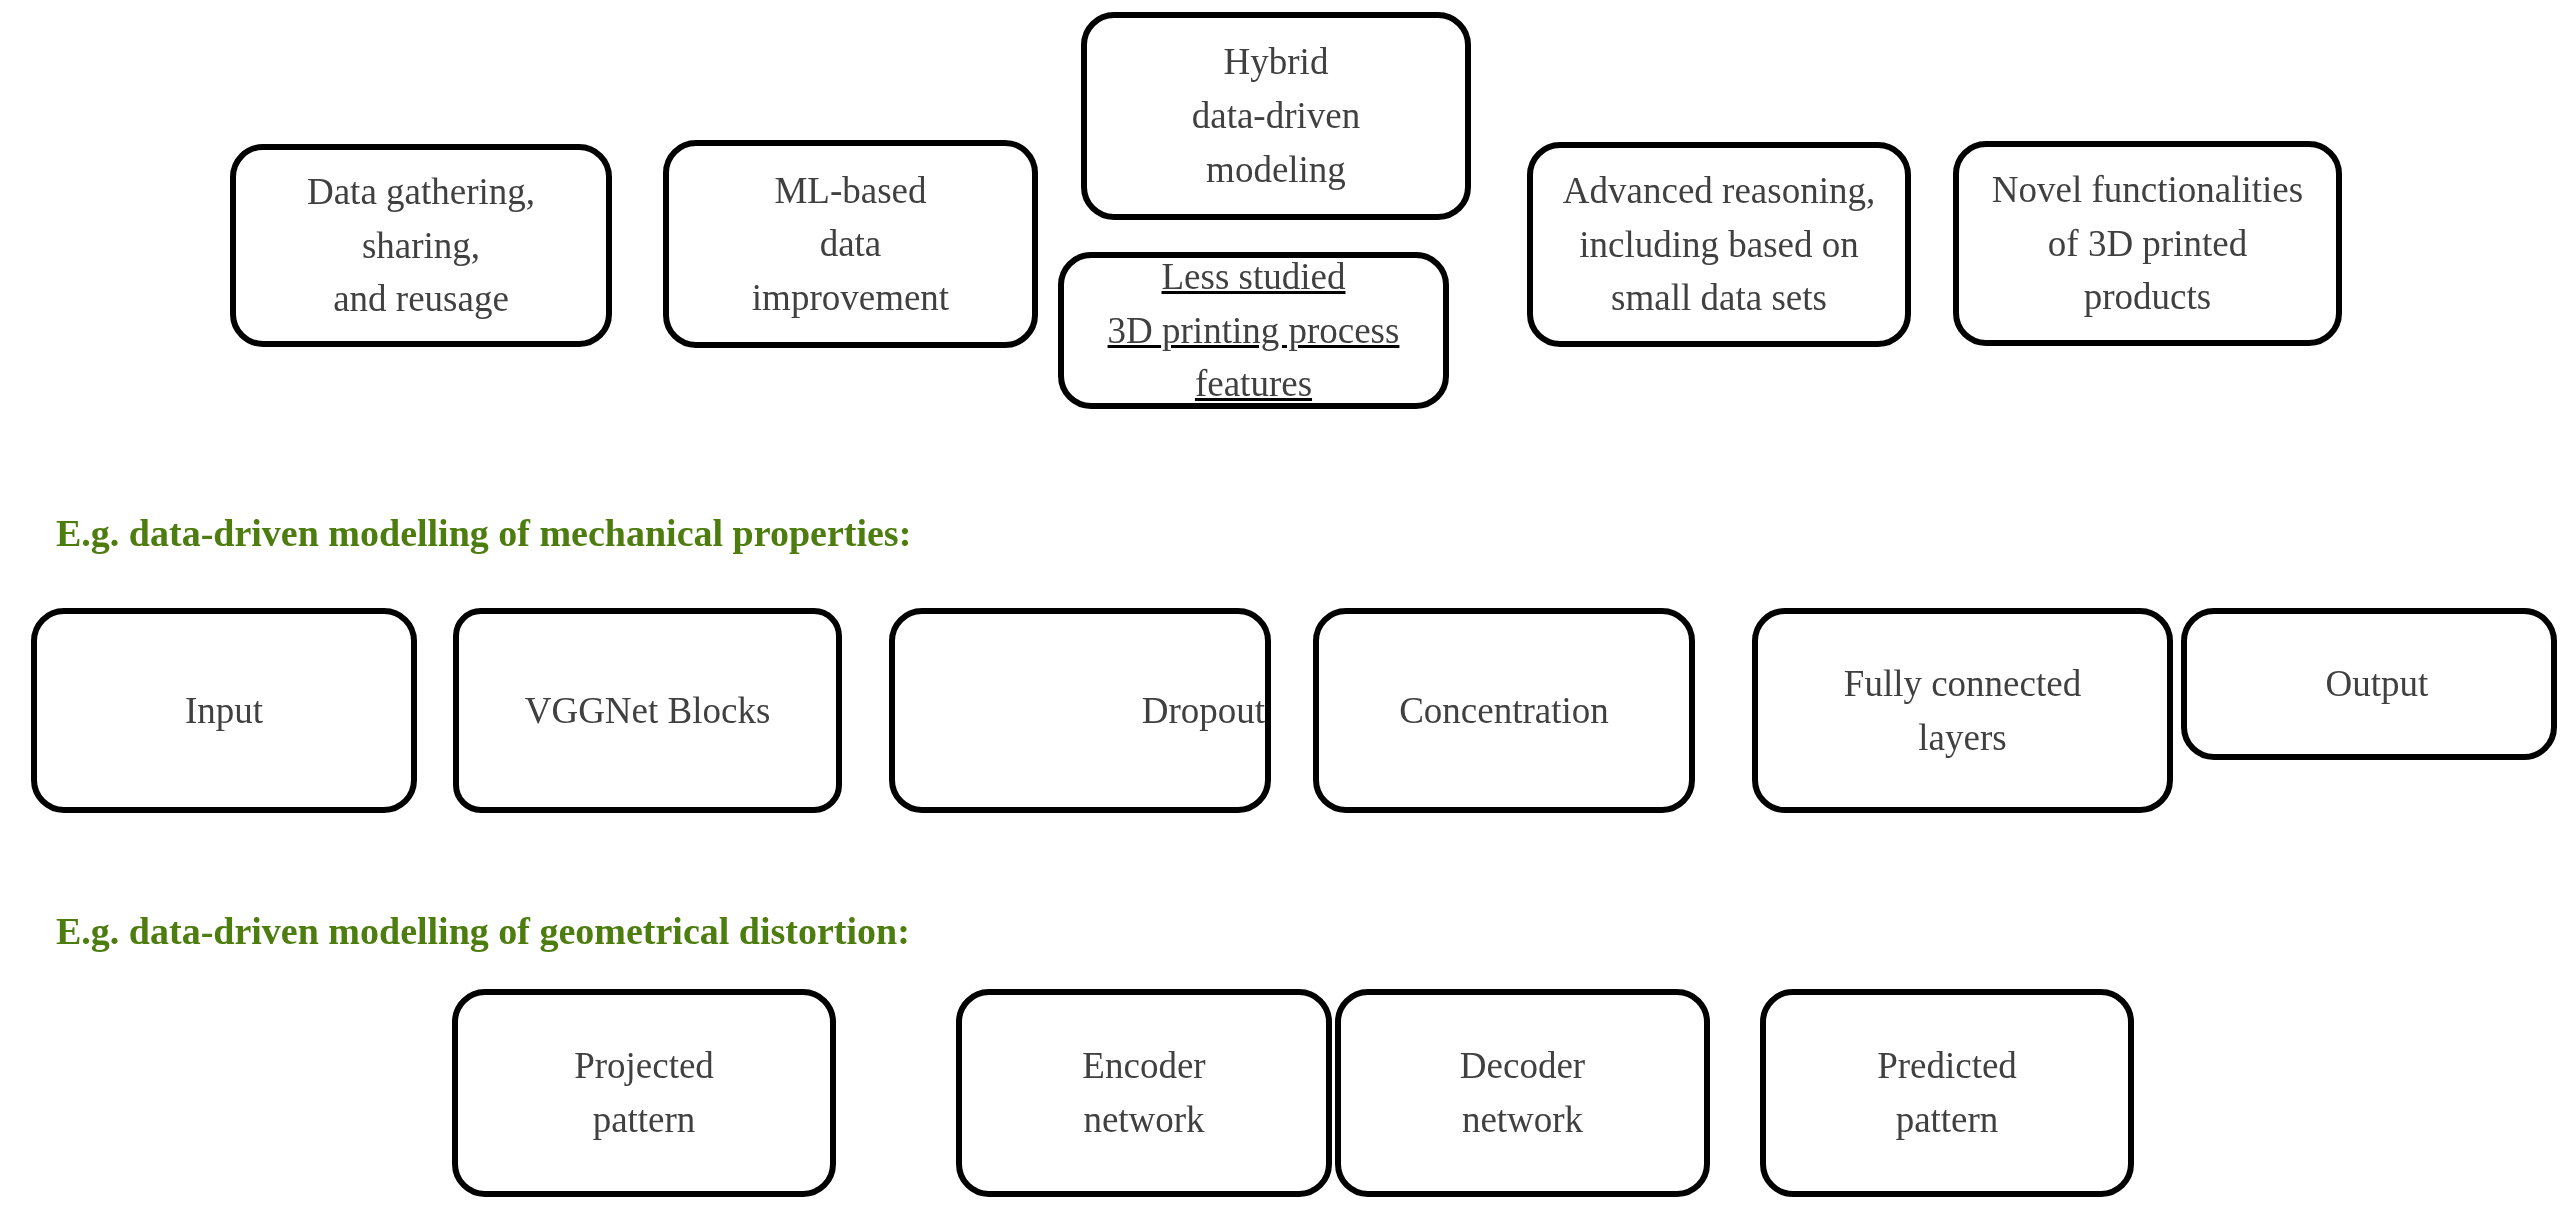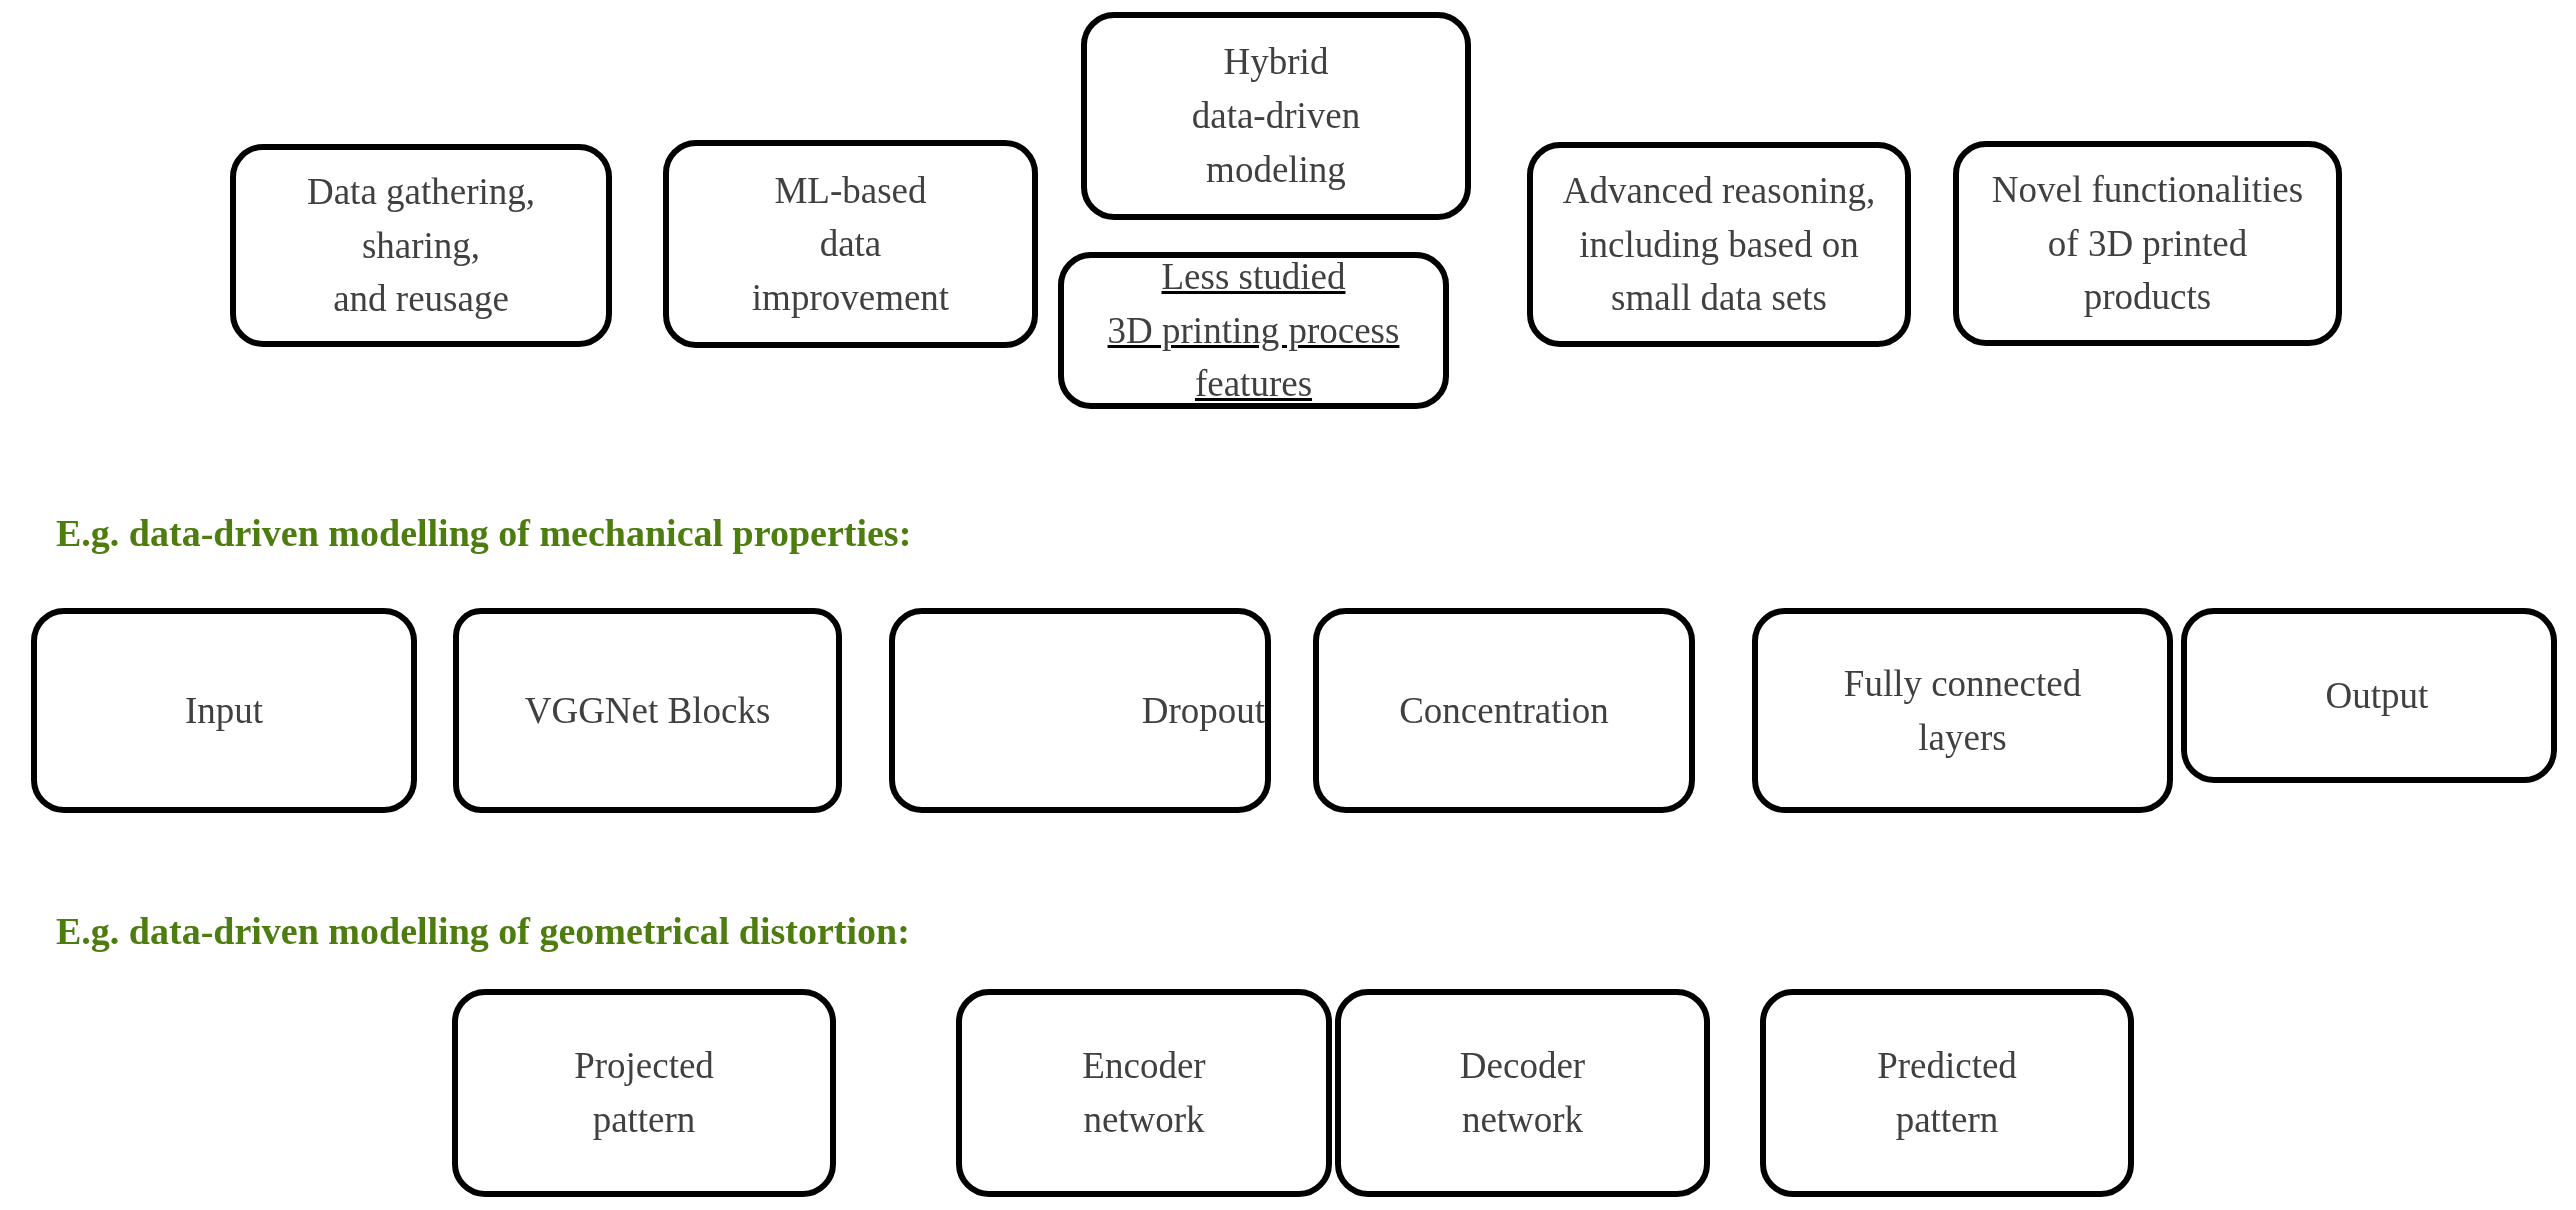--- a/index.html
+++ b/index.html
@@ -51,21 +51,21 @@
   .tc6 { left: 1953px; top: 141px; width: 389px; height: 205px; }
   
   .cap1 { left: 56px; top: 511px; }
   .cap2 { left: 56px; top: 909px; }
   
   .me1 { left: 31px;   top: 608px; width: 386px; height: 205px; }
   .me2 { left: 453px;  top: 608px; width: 389px; height: 205px; border-radius: 28px; }
   .me3 { left: 889px; top: 608px; width: 382px; height: 205px; justify-content: flex-end; }
   .me4 { left: 1313px; top: 608px; width: 382px; height: 205px; }
   .me5 { left: 1752px; top: 608px; width: 421px; height: 205px; }
-  .me6 { left: 2181px; top: 608px; width: 376px; height: 175px; padding-left: 16px; }
+  .me6 { left: 2181px; top: 608px; width: 376px; height: 152px; padding-left: 16px; }
   
   .de1 { left: 452px;  top: 989px; width: 384px; height: 208px; }
   .de2 { left: 956px; top: 989px; width: 376px; height: 208px; }
   .de3 { left: 1335px; top: 989px; width: 375px; height: 208px; }
   .de4 { left: 1760px; top: 989px; width: 374px; height: 208px; }
 </style>
 </head>
 <body>
 
 <div class="canvas">

